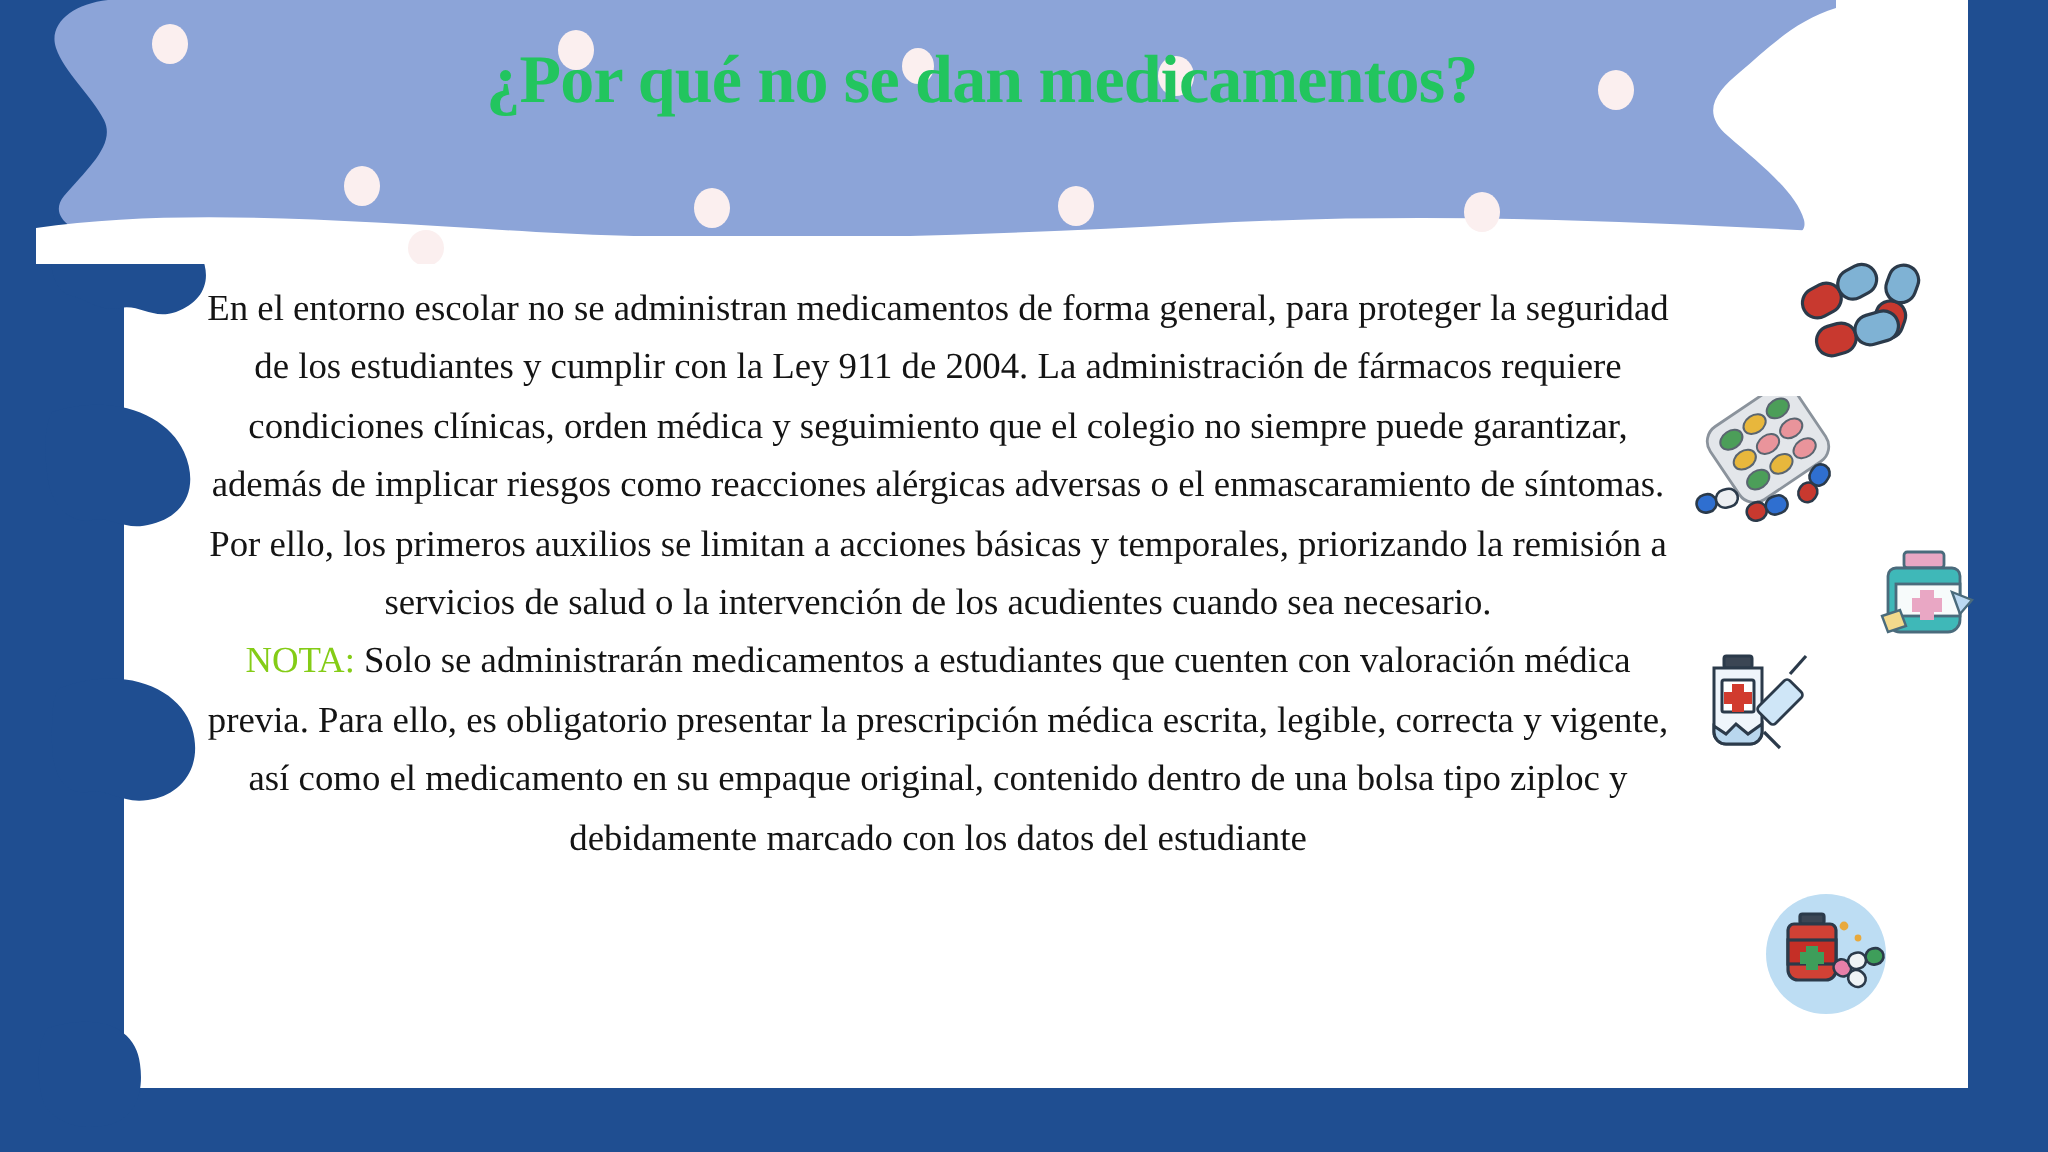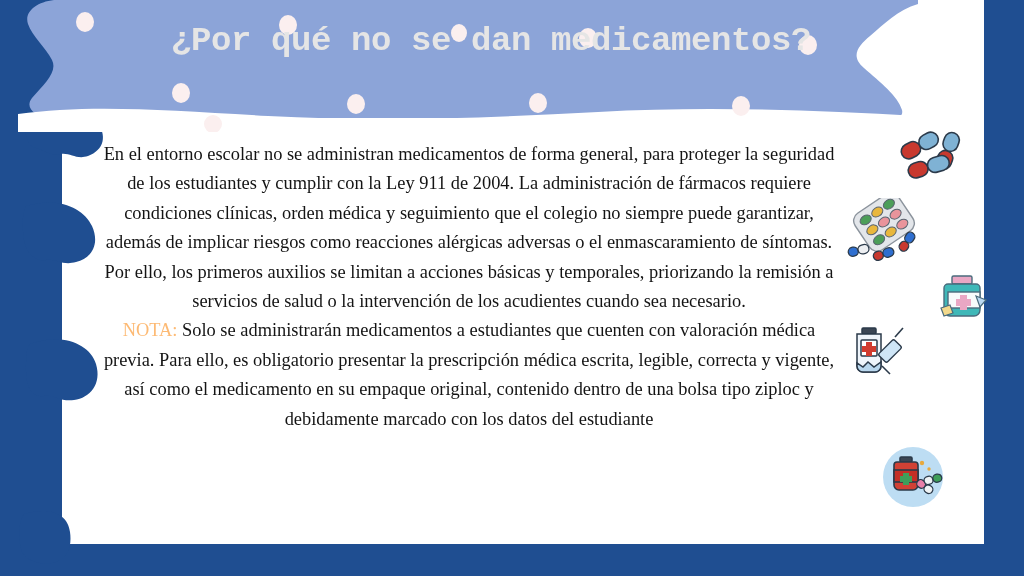--- a/index.html
+++ b/index.html
@@ -49,45 +49,45 @@
     height: 132px;
   }
   .banner-svg { display: block; width: 900px; height: 132px; }
 
   .banner-title {
     position: absolute;
     left: 0;
     top: 22px;
     width: 900px;
     text-align: center;
-    font-family: Liberation Mono, monospace;
+    font-family: Liberation Serif, serif;
     font-weight: bold;
     font-size: 34px;
     letter-spacing: -0.4px;
-    color: #e5e5e5;
+    color: #22c55e;
     white-space: nowrap;
     padding-left: 46px;
     box-sizing: border-box;
   }
 
   
   .body-copy {
     position: absolute;
     left: 100px;
     top: 140px;
     width: 738px;
     text-align: center;
     font-family: Liberation Serif, serif;
     font-size: 18.4px;
     line-height: 29.4px;
     color: #141414;
   }
   .body-copy p { margin: 0; }
   .nota-label {
-    color: #fdba74;
+    color: #84cc16;
   }
 
   
   .art { position: absolute; }
   .art svg { display: block; }
 
   .art-capsules { left: 896px; top: 128px; }
   .art-blister  { left: 846px; top: 198px; }
   .art-bottle-teal { left: 936px; top: 270px; }
   .art-bottle-syringe { left: 848px; top: 326px; }

